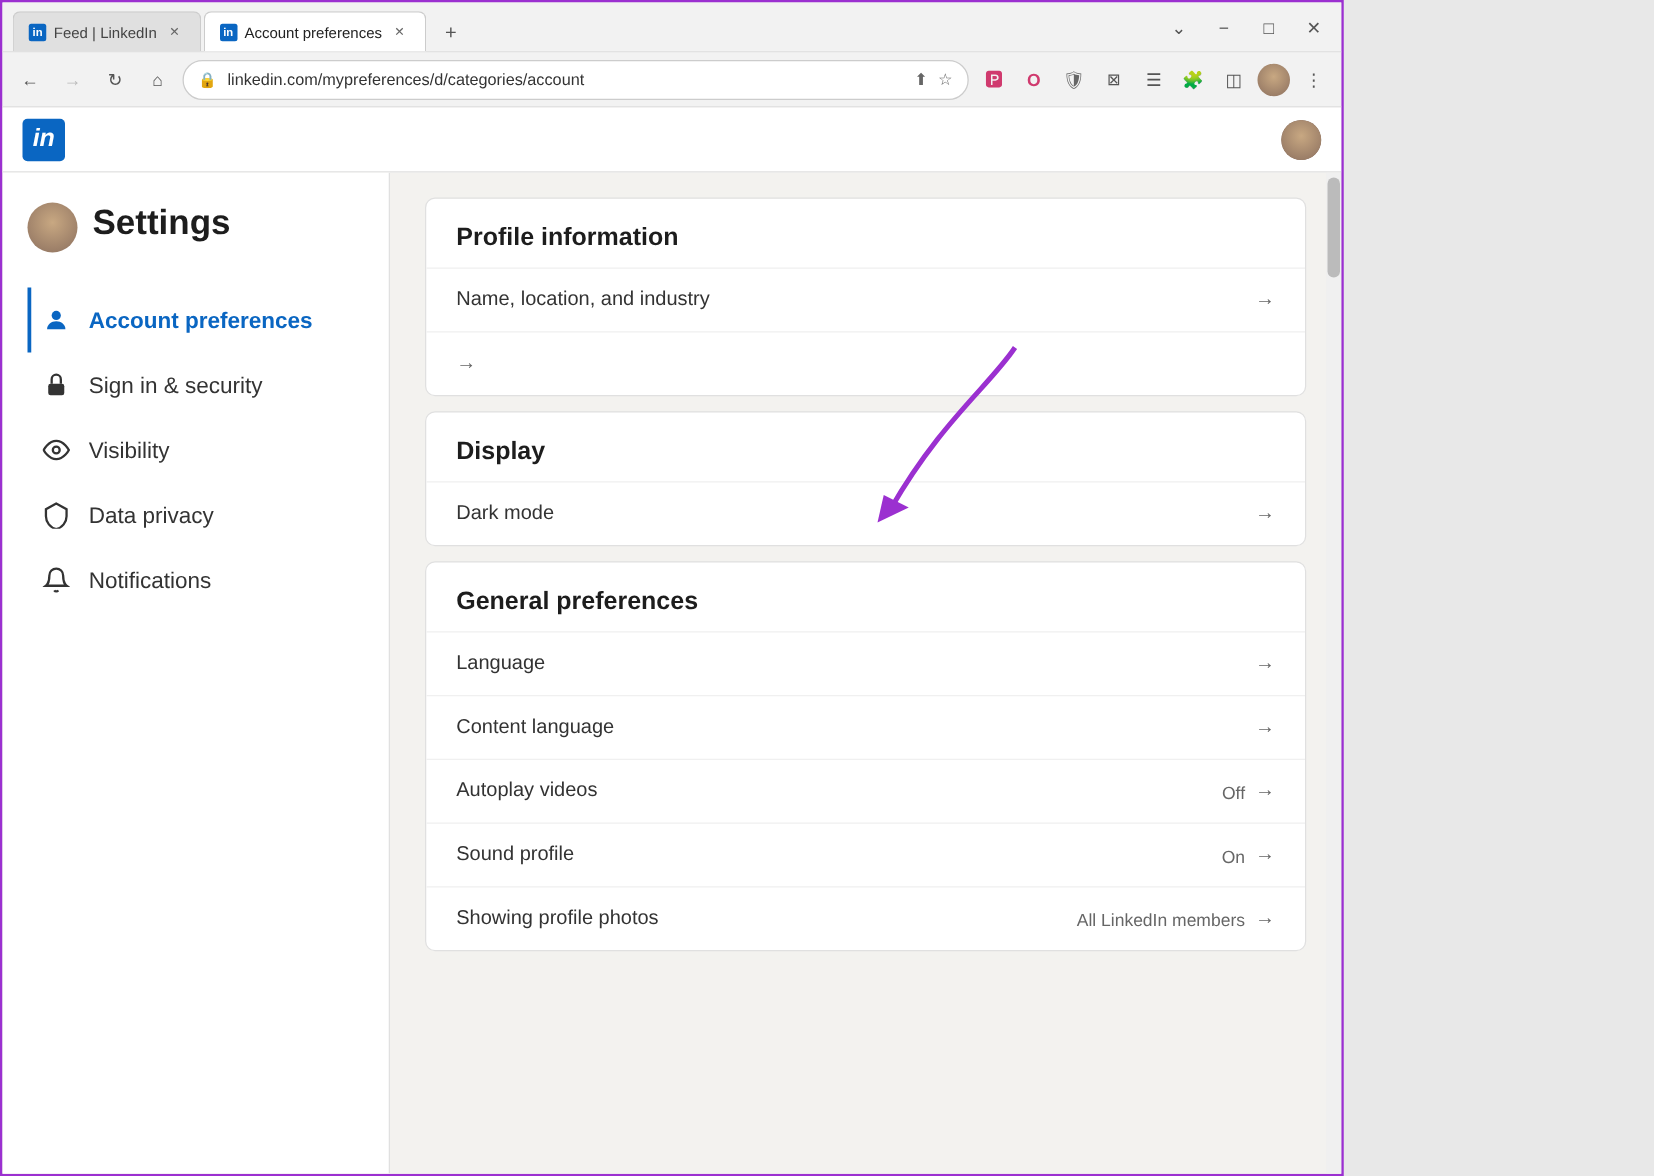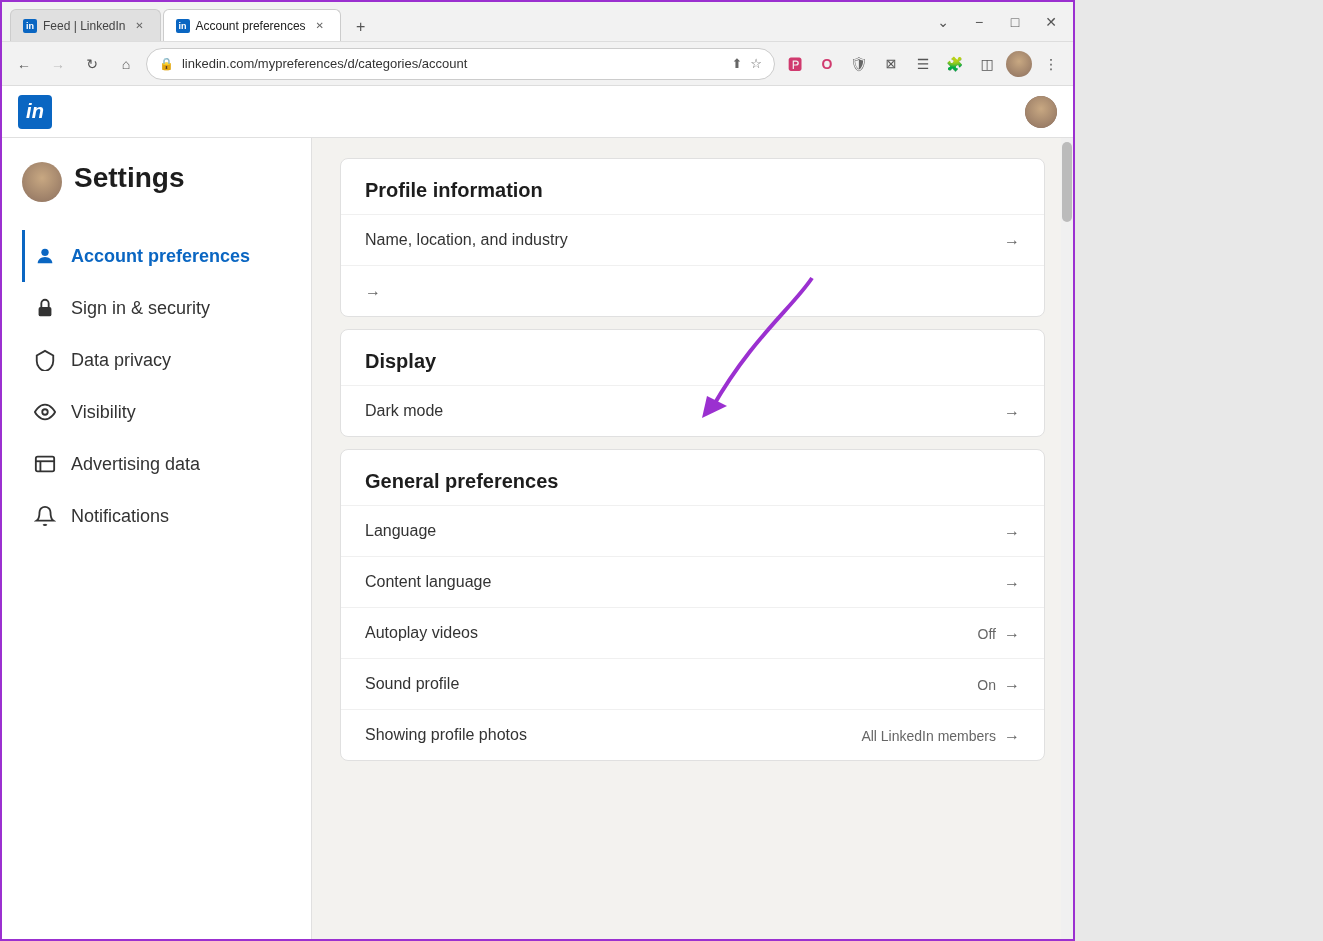--- a/index.html
+++ b/index.html
@@ -467,46 +467,36 @@
                 <rect x="5" y="11" width="14" height="10" rx="2" ry="2"></rect>
                 <path d="M8 11V7a4 4 0 0 1 8 0v4" fill="none" stroke="#333" stroke-width="2"></path>
               </svg>
             </div>
             <span>Sign in &amp; security</span>
           </div>
 
           <div class="sidebar-item">
             <div class="sidebar-icon">
               <svg width="22" height="22" viewBox="0 0 24 24" fill="none" stroke="#333" stroke-width="2">
-                <path d="M12 2L3 7v6c0 5.25 3.75 10.15 9 11.25C17.25 23.15 21 18.25 21 13V7z"></path>
-              </svg>
-            </div>
-            <span>Data privacy</span>
-          </div>
-
-          <div class="sidebar-item">
-            <div class="sidebar-icon">
-              <svg width="22" height="22" viewBox="0 0 24 24" fill="none" stroke="#333" stroke-width="2">
                 <path d="M1 12S5 4 12 4s11 8 11 8-4 8-11 8S1 12 1 12z"></path>
                 <circle cx="12" cy="12" r="3"></circle>
               </svg>
             </div>
             <span>Visibility</span>
           </div>
 
           <div class="sidebar-item">
             <div class="sidebar-icon">
               <svg width="22" height="22" viewBox="0 0 24 24" fill="none" stroke="#333" stroke-width="2">
-                <rect x="2" y="4" width="20" height="16" rx="2"></rect>
-                <line x1="2" y1="9" x2="22" y2="9"></line>
-                <line x1="7" y1="9" x2="7" y2="20"></line>
+                <path d="M12 2L3 7v6c0 5.25 3.75 10.15 9 11.25C17.25 23.15 21 18.25 21 13V7z"></path>
               </svg>
             </div>
-            <span>Advertising data</span>
-          </div>
+            <span>Data privacy</span>
+          </div>
+
 
           <div class="sidebar-item">
             <div class="sidebar-icon">
               <svg width="22" height="22" viewBox="0 0 24 24" fill="none" stroke="#333" stroke-width="2">
                 <path d="M18 8A6 6 0 0 0 6 8c0 7-3 9-3 9h18s-3-2-3-9"></path>
                 <path d="M13.73 21a2 2 0 0 1-3.46 0"></path>
               </svg>
             </div>
             <span>Notifications</span>
           </div>

